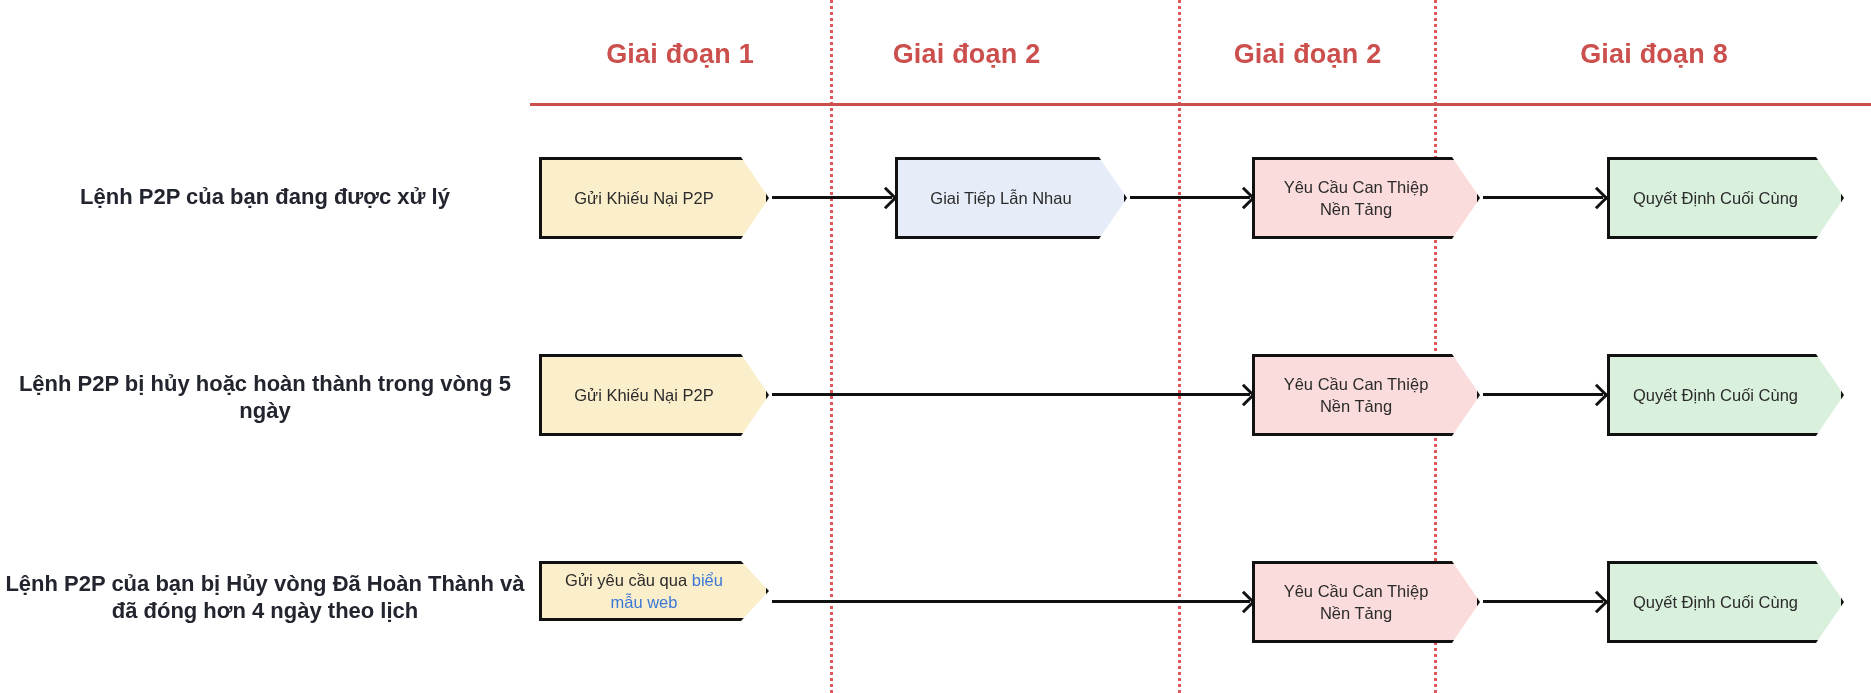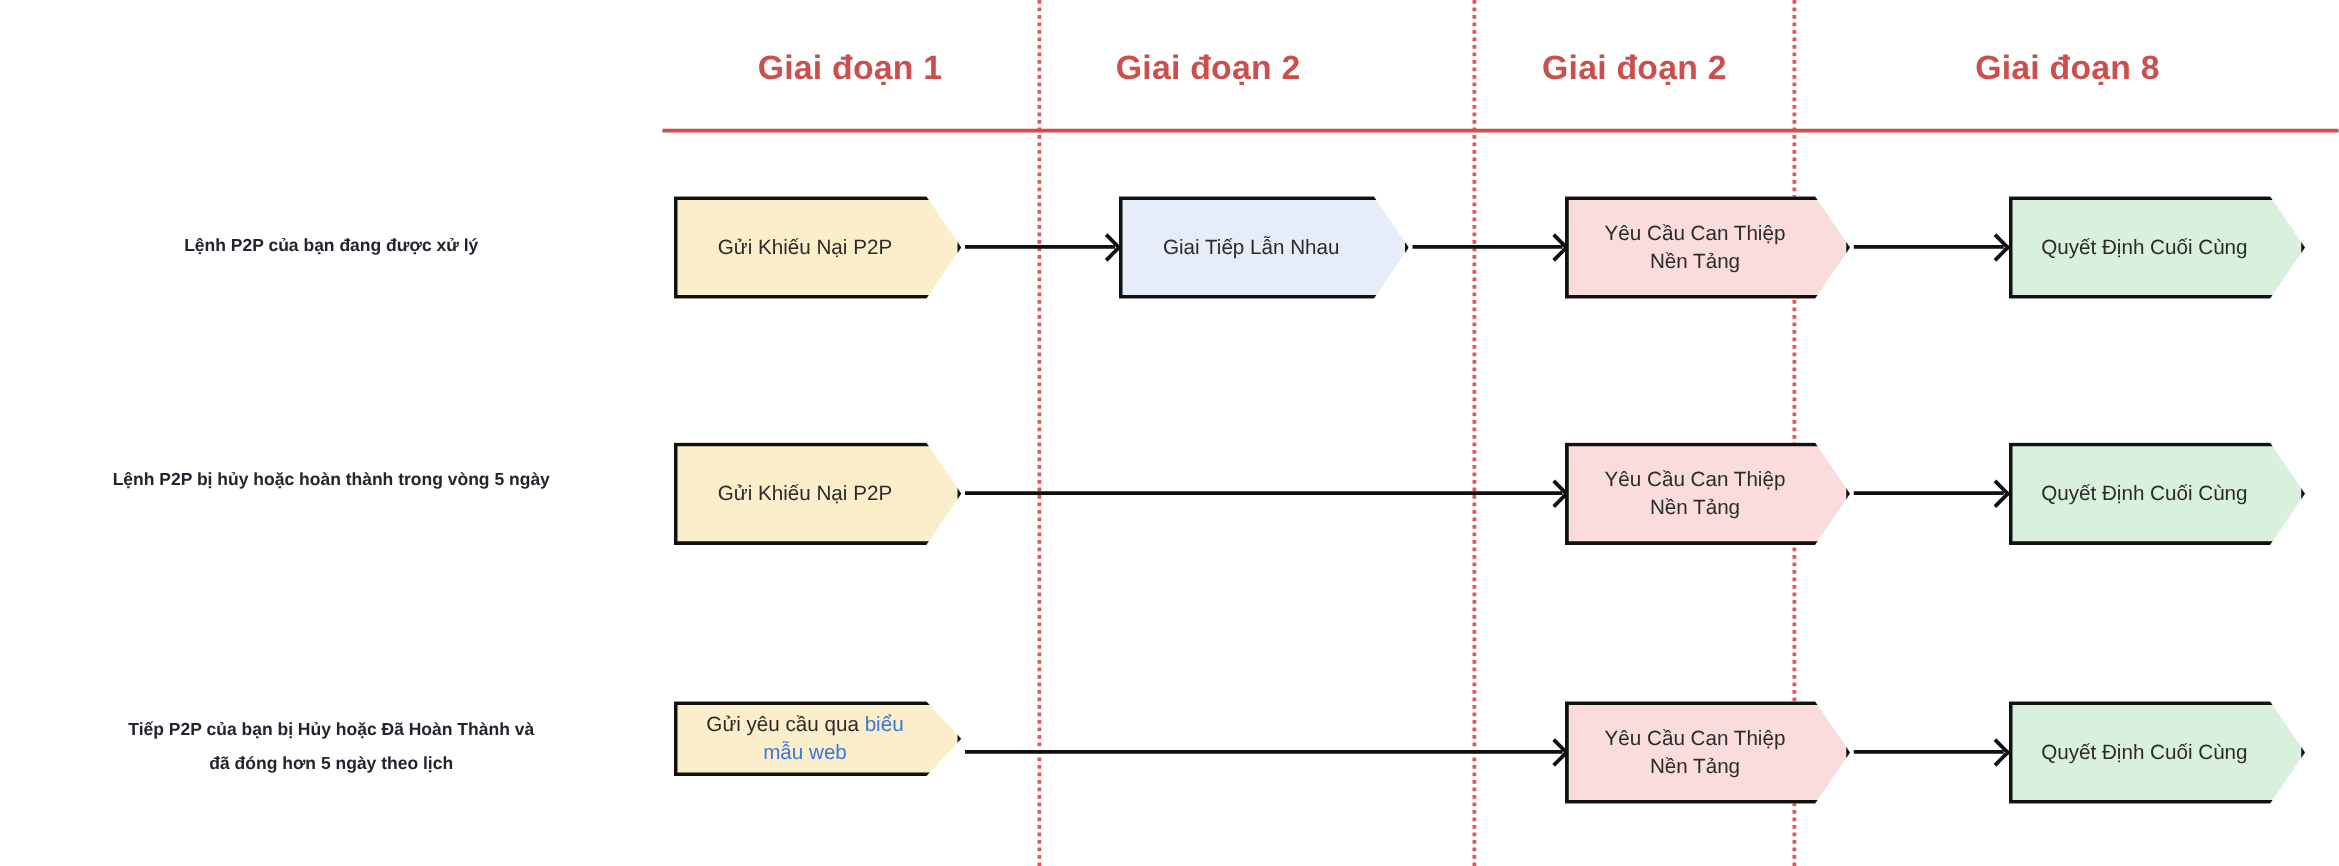--- a/index.html
+++ b/index.html
@@ -52,21 +52,21 @@
     bottom: 0;
     width: 0;
     border-left: 3px dotted #e0565a;
   }
 
   
   .row-label {
     position: absolute;
     text-align: center;
     color: #22242e;
-    font-size: 14px;
+    font-size: 22px;
     font-weight: bold;
     line-height: 27px;
     left: 0;
     width: 530px;
   }
 
   
   .node {
     position: absolute;
     box-sizing: border-box;
@@ -163,22 +163,22 @@
     <span class="node-text">Yêu Cầu Can Thiệp Nền Tảng</span>
   </div>
 
   <div class="connector" style="left:1483px; top:393px; width:120px;"></div>
 
   <div class="node chevron green" style="left:1607px; top:354px; width:237px; height:82px;">
     <span class="node-text">Quyết Định Cuối Cùng</span>
   </div>
 
   <div class="row-label" style="top:570px;">
-    <div>Tiếp P2P của bạn bị Hủy hoặc Đã Hoàn Thành và</div>
-    <div>đã đóng hơn 5 ngày theo lịch</div>
+    <div>Lệnh P2P của bạn bị Hủy vòng Đã Hoàn Thành và</div>
+    <div>đã đóng hơn 4 ngày theo lịch</div>
   </div>
 
   <div class="node chevron yellow" style="left:539px; top:561px; width:230px; height:60px;">
     <span class="node-text">
       <span>Gửi yêu cầu qua </span><span class="link-text">biểu mẫu web</span>
     </span>
   </div>
 
   <div class="connector" style="left:772px; top:600px; width:478px;"></div>
 

